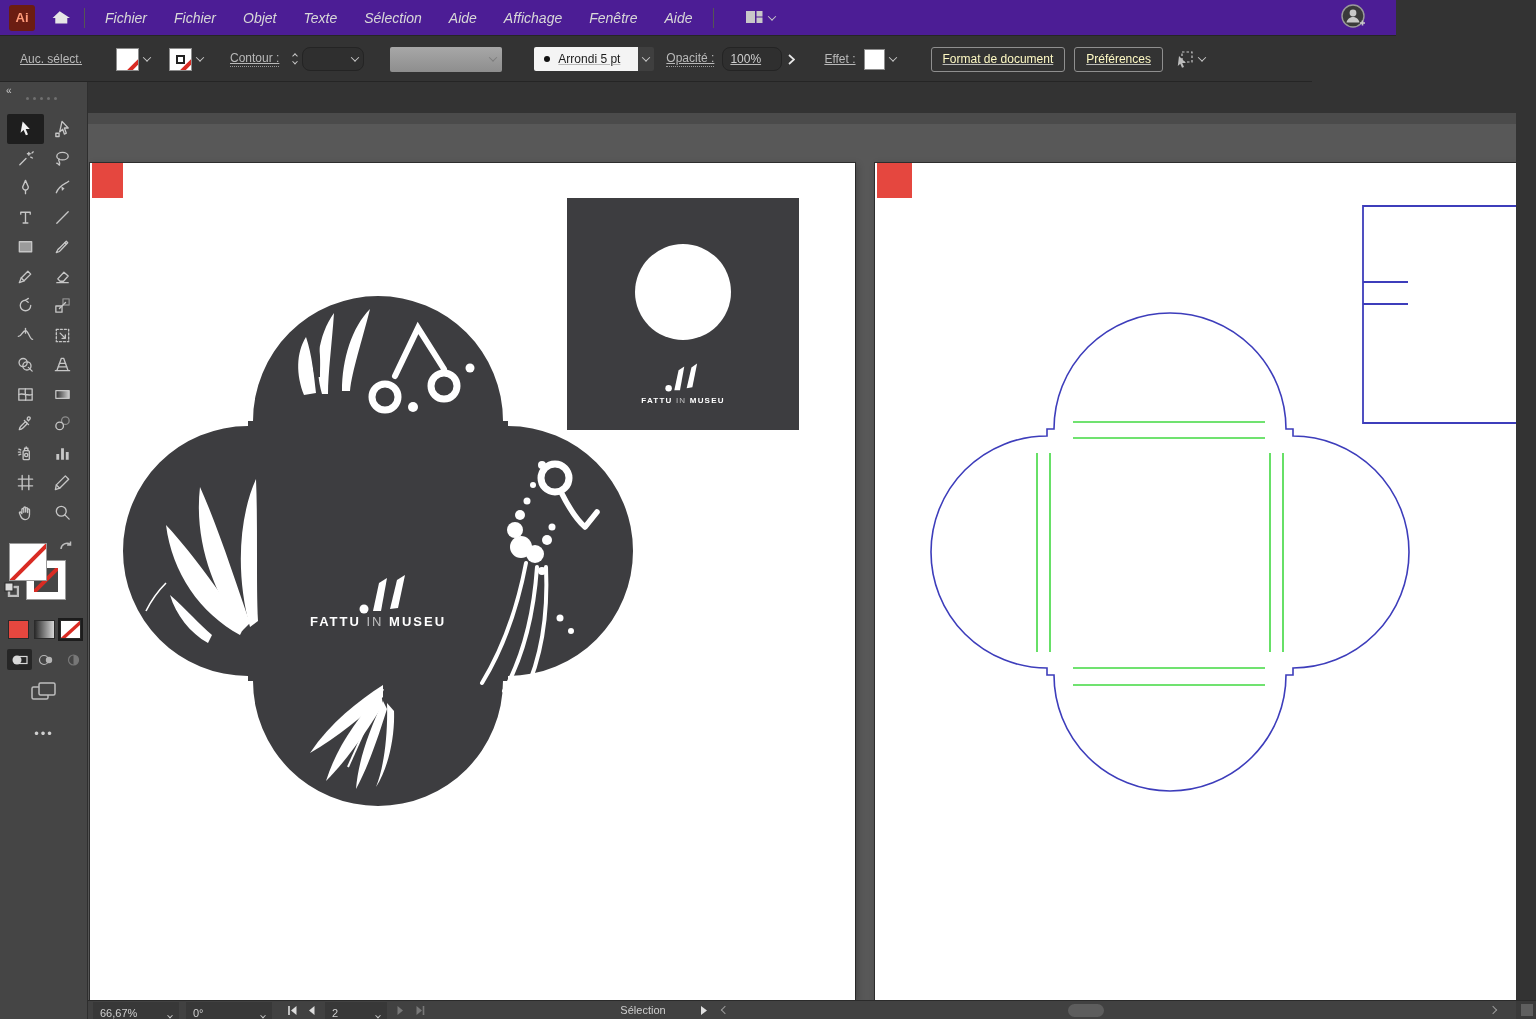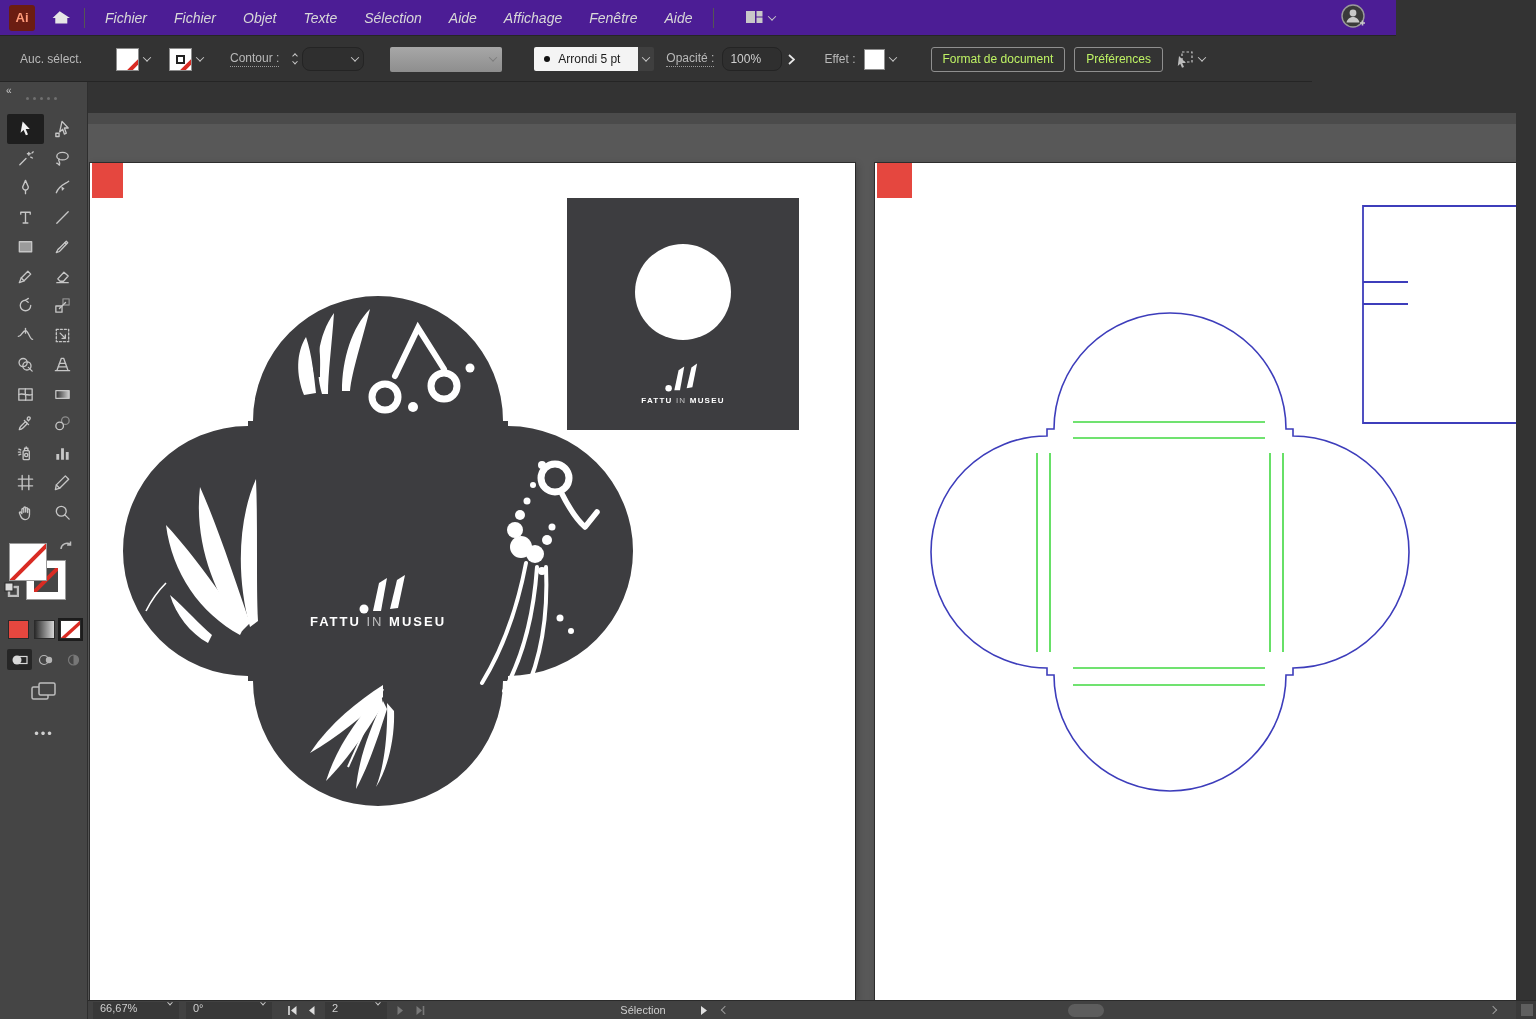--- a/index.html
+++ b/index.html
@@ -11,37 +11,37 @@
   .ai-logo{width:26px;height:26px;margin-left:9px;background:#6b1d12;border-radius:3px;color:#ff9a7a;font-weight:bold;font-size:13px;display:flex;align-items:center;justify-content:center;}
   .home-btn{margin-left:16px;display:flex;align-items:center;}
   .msep{width:1px;height:20px;background:#555;margin:0 14px;}
   .menu-items{display:flex;align-items:center;gap:27px;margin-left:6px;font-size:14px;color:#d8d8d8;}
   .menu-item{cursor:default;white-space:nowrap;font-style:italic;}
   .ws-switcher{display:flex;align-items:center;gap:6px;margin-left:18px;}
   .menubar-spacer{flex:1;}
   .avatar{margin-right:30px;}
 
   
-  .controlbar{position:absolute;left:0;top:37px;width:1312px;height:45px;background:#333333;border-bottom:1px solid #252525;display:flex;align-items:center;font-size:12px;color:#b9b9b9;}
+  .controlbar{position:absolute;left:0;top:37px;width:1312px;height:45px;background:#333333;border-bottom:1px solid #252525;display:flex;align-items:center;font-size:12px;color:#b9b9b9;text-decoration:underline;}
   .cb-label{white-space:nowrap;}
   .dotted{border-bottom:1px dotted #9a9a9a;padding-bottom:1px;}
   .swatch{width:23px;height:23px;background:#fff;border:1px solid #8d8d8d;position:relative;overflow:hidden;}
   .swatch .diag{position:absolute;left:-3px;top:-3px;width:40px;height:40px;}
   .swatch .ring{position:absolute;left:6px;top:6px;width:9px;height:9px;border:2.5px solid #222;}
   .chevbox{width:16px;height:23px;display:flex;align-items:center;justify-content:center;}
   .chev{display:inline-block;width:6px;height:6px;border-right:1.6px solid #c9c9c9;border-bottom:1.6px solid #c9c9c9;transform:rotate(45deg) translate(-1px,-1px);}
   .chev.sm{width:4px;height:4px;}
   .chev.up{transform:rotate(-135deg);}
   .chev.dim{border-color:#7d7d7d;}
   .darkbox{height:24px;background:#2f2f2f;border:1px solid #242424;border-radius:8px;display:flex;align-items:center;color:#cfcfcf;}
   .stepper{width:15px;height:24px;display:flex;flex-direction:column;align-items:center;justify-content:center;gap:3px;}
   .disabled-dd{width:112px;height:25px;border-radius:2px;background:linear-gradient(#a7a7a7,#8e8e8e);display:flex;align-items:center;justify-content:flex-end;padding-right:6px;}
   .brushbox{width:104px;height:24px;background:#f4f4f4;border-radius:2px 0 0 2px;display:flex;align-items:center;color:#1c1c1c;gap:8px;padding-left:10px;}
   .brushbox .dot{width:6px;height:6px;border-radius:50%;background:#111;}
-  .btn{height:25px;border:1px solid #8f8f8f;border-radius:3px;background:transparent;color:#bef264;font-size:12px;padding:0 11px;display:flex;align-items:center;white-space:nowrap;}
+  .btn{height:25px;border:1px solid #8f8f8f;border-radius:3px;background:transparent;color:#fef9c3;font-size:12px;padding:0 11px;display:flex;align-items:center;white-space:nowrap;}
   .arrowbtn{width:18px;height:24px;display:flex;align-items:center;justify-content:center;color:#e8e8e8;font-size:12px;}
 
   
   .tabbar{position:absolute;left:88px;top:82px;width:1448px;height:31px;background:#383838;}
   .doc-tab{position:absolute;left:5px;top:0;height:31px;background:#4b4b4b;display:flex;align-items:center;padding:0 12px 0 14px;gap:14px;font-size:12px;color:#ededed;}
   .tab-close{color:#cfcfcf;font-size:13px;cursor:default;}
 
   
   .toolpanel{position:absolute;left:0;top:82px;width:88px;height:937px;background:#454545;border-right:1px solid #2e2e2e;}
   .collapse{position:absolute;left:6px;top:3px;color:#c9c9c9;font-size:10px;letter-spacing:1px;}
@@ -73,21 +73,21 @@
   #artboard-2{left:787px;width:641px;}
   .corner-red{position:absolute;left:2px;top:0;background:var(--accent-red,#e5473f);}
   .darksquare{position:absolute;left:477px;top:35px;width:232px;height:232px;background:var(--artwork-dark,#3d3d40);}
   .ds-circle{position:absolute;left:68px;top:46px;width:96px;height:96px;border-radius:50%;background:#fff;}
   .logo-text{position:absolute;text-align:center;color:#fff;font-weight:bold;white-space:nowrap;}
   .logo-text .lt-in{opacity:.65;font-weight:normal;}
   .vchev{position:absolute;left:6px;width:8px;height:8px;border-right:1.6px solid #9a9a9a;border-bottom:1.6px solid #9a9a9a;}
 
   
   .statusbar{position:absolute;left:88px;top:1000px;width:1448px;height:19px;background:#414141;border-top:1px solid #2a2a2a;font-size:11px;color:#cfcfcf;}
-  .sb-box{position:absolute;top:1px;height:17px;background:#383838;display:flex;align-items:flex-start;justify-content:space-between;padding:0 7px;}
+  .sb-box{position:absolute;top:1px;height:17px;background:#383838;display:flex;align-items:flex-end;justify-content:space-between;padding:0 7px;}
   .sb-nav{position:absolute;top:1px;height:17px;display:flex;align-items:center;}
   .sb-nav svg{width:11px;height:11px;margin:0 4px;}
   .sb-sel{position:absolute;left:455px;top:1px;width:200px;height:17px;text-align:center;line-height:17px;}
   .hthumb{position:absolute;left:980px;top:3px;width:36px;height:13px;border-radius:7px;background:#5d5d5d;}
   .sb-corner{position:absolute;left:1428px;top:0;width:20px;height:19px;background:#3a3a3a;}
   .sb-corner i{position:absolute;right:3px;top:3px;width:12px;height:12px;background:#5f5f5f;display:block;}
 </style>
 </head>
 <body>
 

